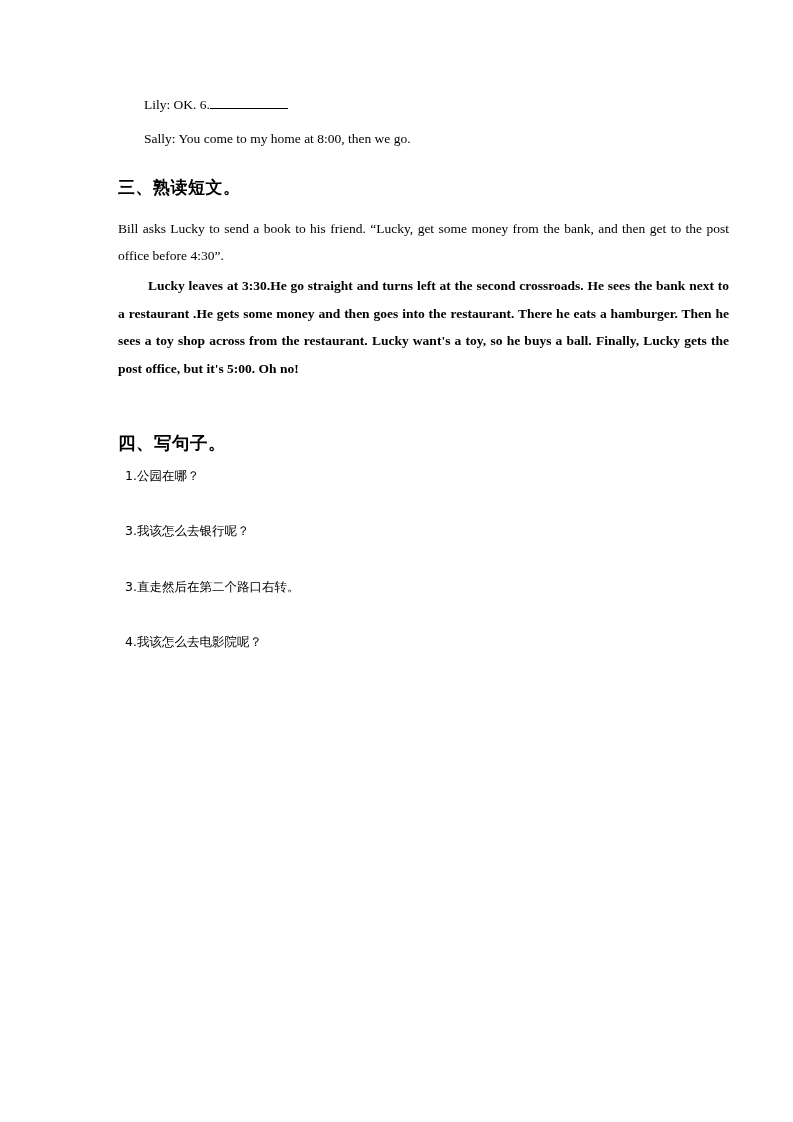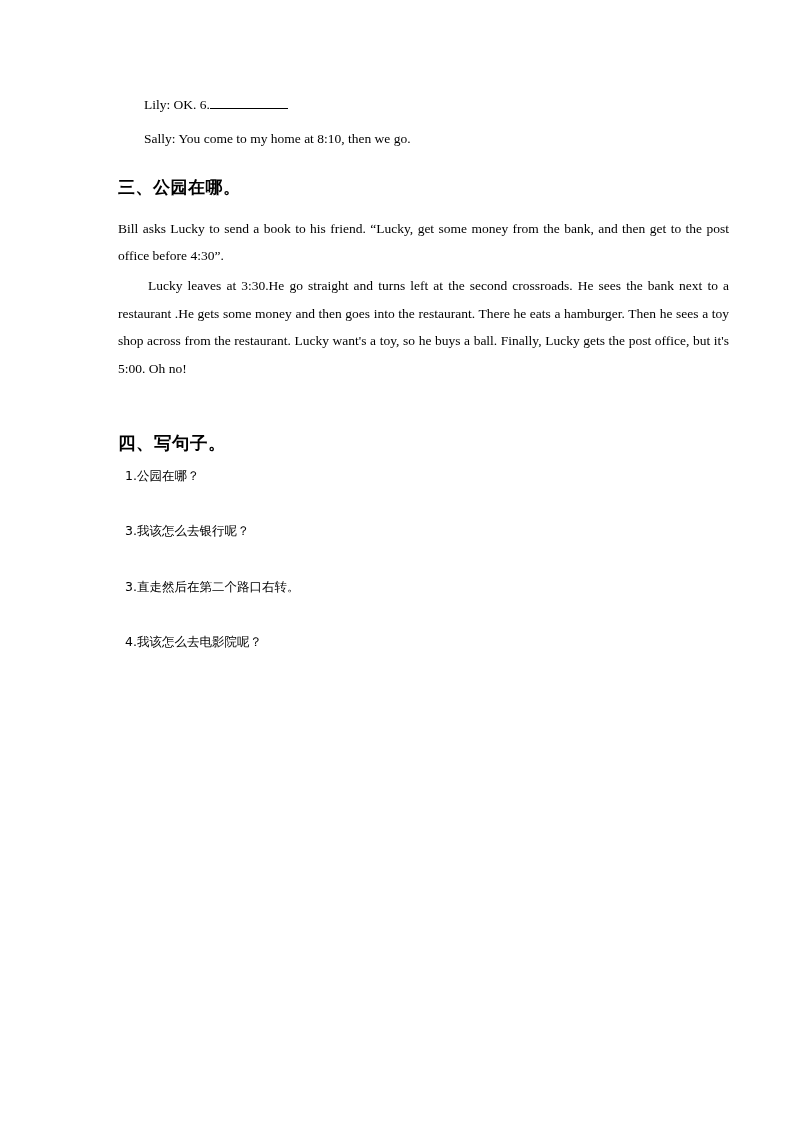--- a/index.html
+++ b/index.html
@@ -58,42 +58,43 @@
     letter-spacing: 0px;
   }
   .para {
     font-size: 13.5px;
     line-height: 2.05;
     text-align: justify;
     margin: 0 12px 2px 0;
   }
   .para.indent {
     text-indent: 30px;
+    font-weight: bold;
   }
   .cn-item {
     font-family: "DejaVu Sans", sans-serif;
     font-size: 12.5px;
     line-height: 1.4;
     margin: 0 0 38px 7px;
   }
 </style>
 </head>
 <body>
 
 <div class="page">
 
   <p class="dialogue-line">
     <span>Lily: OK. 6.</span><span class="blank-inline"></span>
   </p>
 
   <p class="dialogue-line">
-    <span>Sally: You come to my home at 8:10, then we go.</span>
+    <span>Sally: You come to my home at 8:00, then we go.</span>
   </p>
 
-  <h2 class="section-heading">三、公园在哪。</h2>
+  <h2 class="section-heading">三、熟读短文。</h2>
 
   <p class="para">Bill asks Lucky to send a book to his friend. “Lucky, get some money from the bank, and then get to the post office before 4:30”.</p>
 
   <p class="para indent">Lucky leaves at 3:30.He go straight and turns left at the second crossroads. He sees the bank next to a restaurant .He gets some money and then goes into the restaurant. There he eats a hamburger. Then he sees a toy shop across from the restaurant. Lucky want's a toy, so he buys a ball. Finally, Lucky gets the post office, but it's 5:00. Oh no!</p>
 
   <h2 class="section-heading-4">四、写句子。</h2>
 
   <p class="cn-item">1.公园在哪？</p>
   <p class="cn-item">3.我该怎么去银行呢？</p>
   <p class="cn-item">3.直走然后在第二个路口右转。</p>

